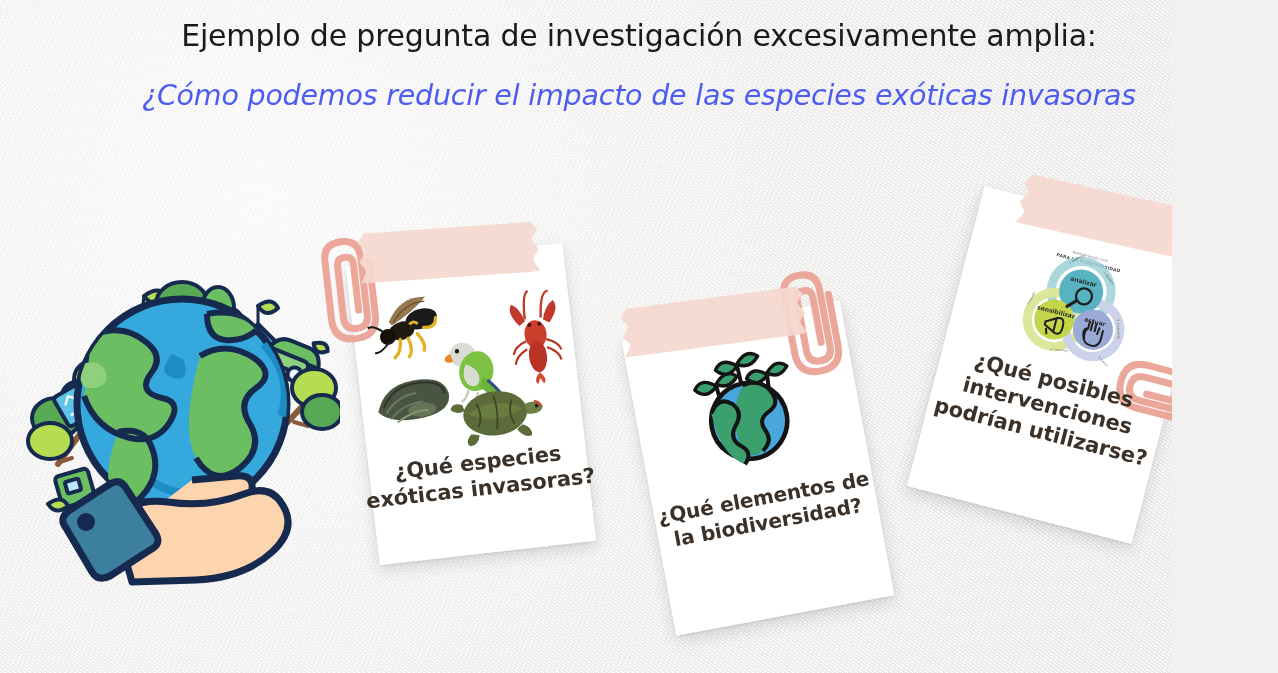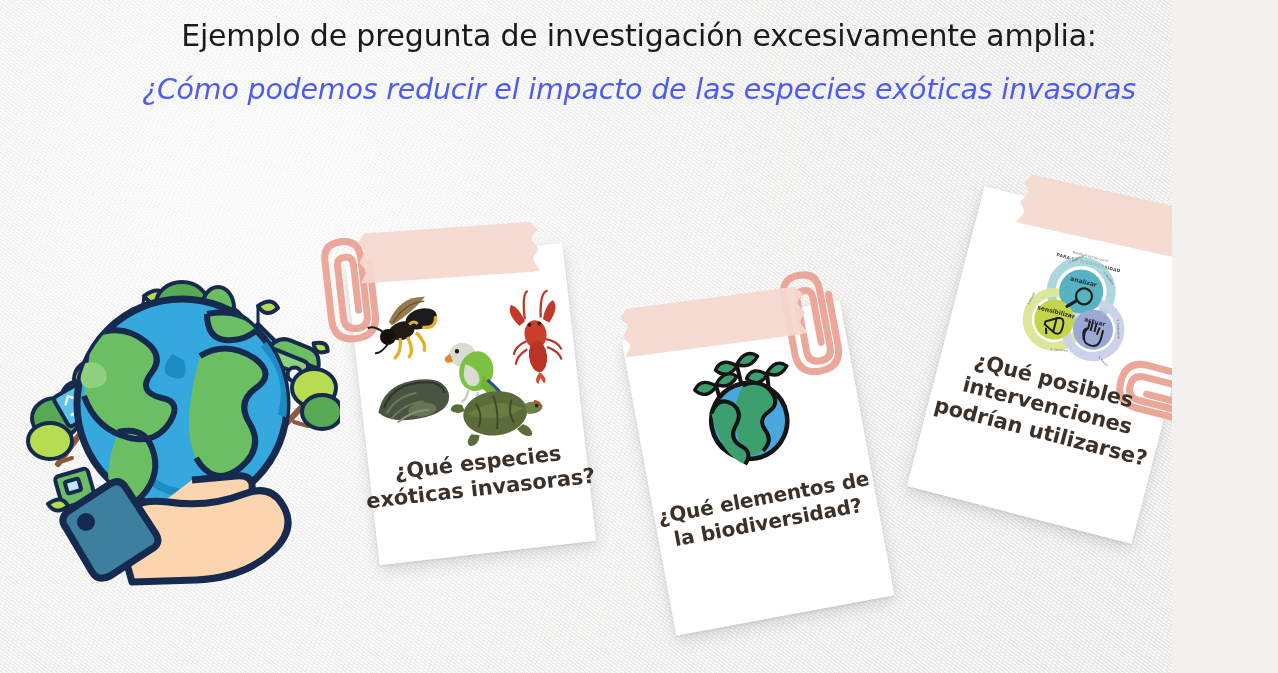--- a/index.html
+++ b/index.html
@@ -49,21 +49,21 @@
     line-height: 1.34;
   }
   .heading-question {
     font-family: "DejaVu Sans", sans-serif;
     font-size: 28.5px;
     font-style: italic;
     font-weight: 400;
     color: #4d5cf0;
     line-height: 1.42;
     letter-spacing: -0.2px;
-    margin-top: 14px;
+    margin-top: 20px;
     padding: 0 46px;
   }
 
   
   .check-badge {
     position: absolute;
     left: 1198px;
     top: 134px;
     width: 22px;
     height: 22px;

